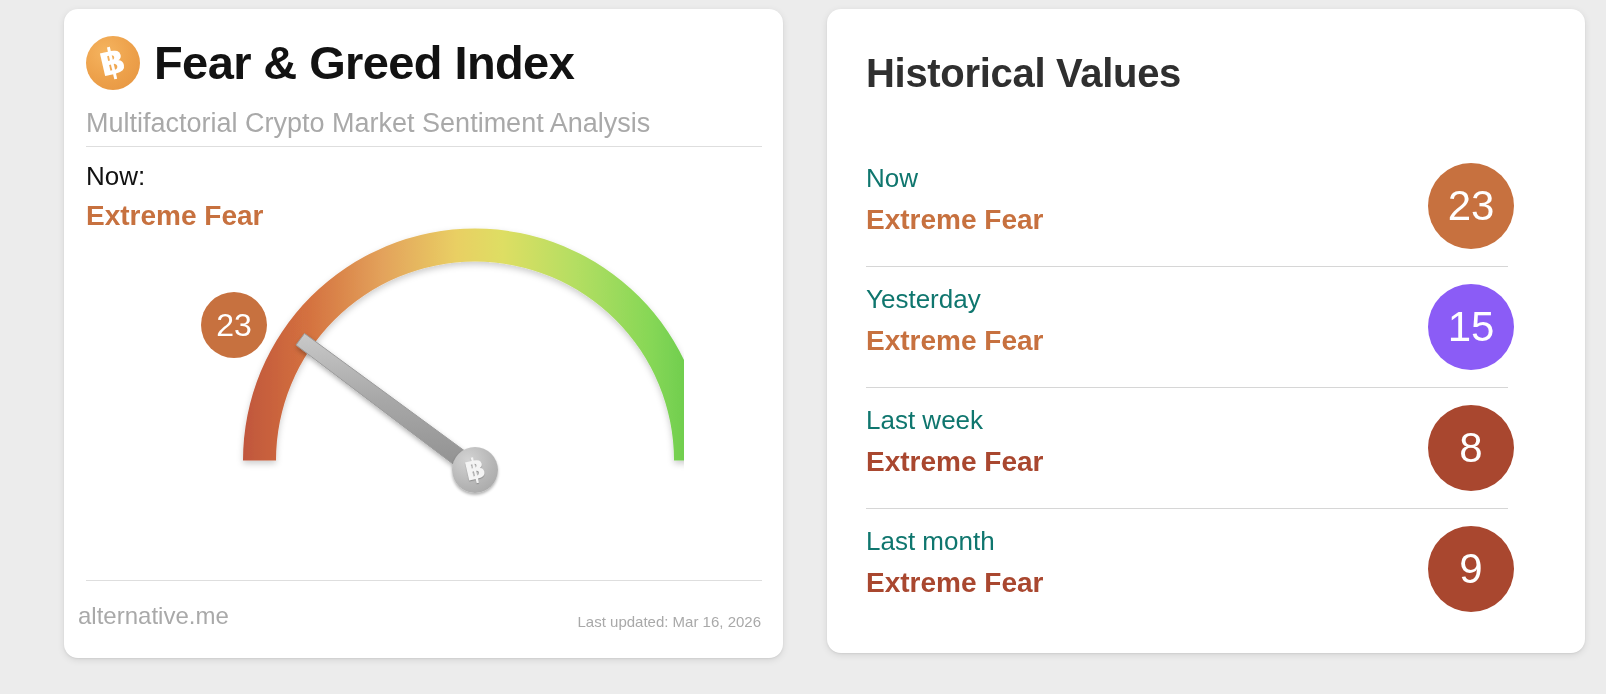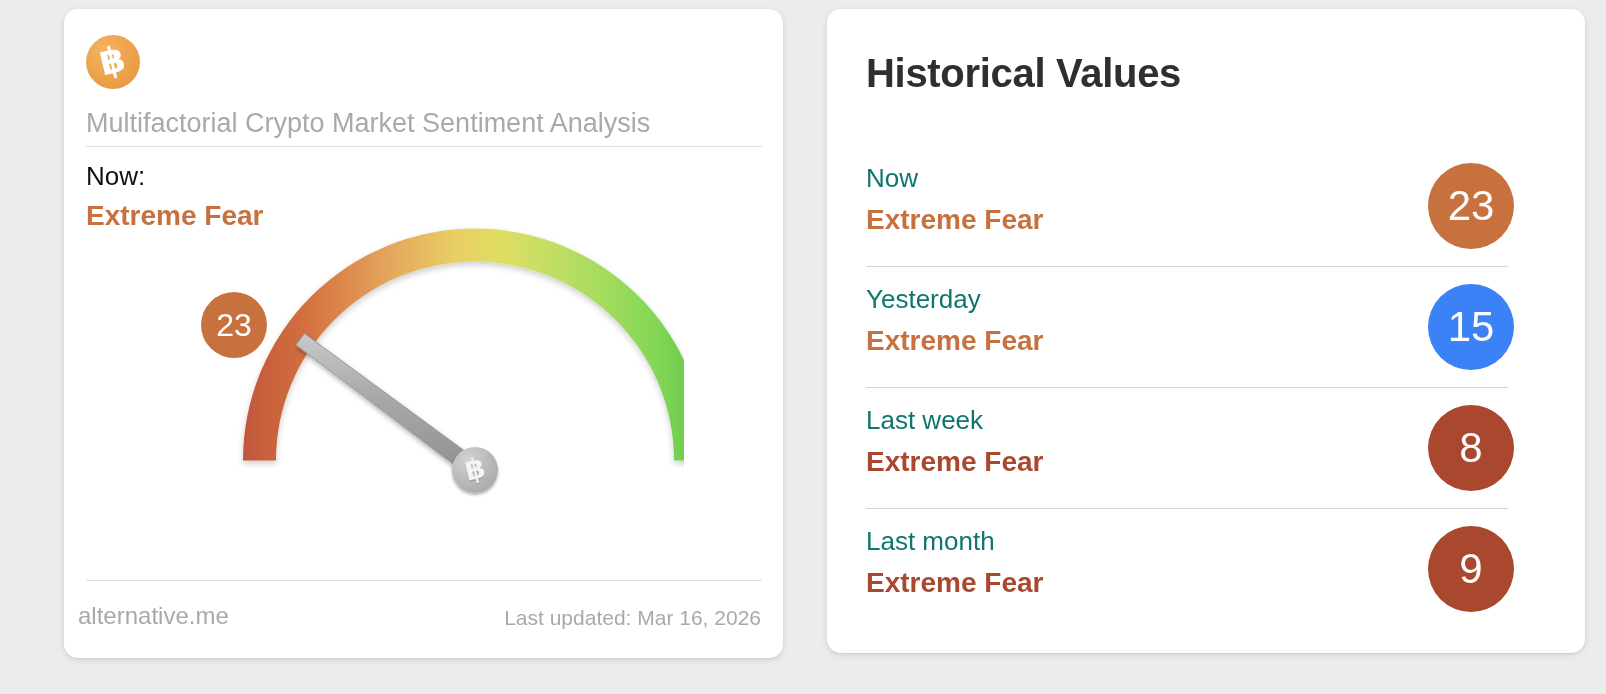--- a/index.html
+++ b/index.html
@@ -138,21 +138,21 @@
   }
   .footer-left {
     position: absolute;
     left: 14px; bottom: 28px;
     font-size: 24px;
     color: #a9a9a9;
   }
   .footer-right {
     position: absolute;
     right: 22px; bottom: 28px;
-    font-size: 21px;
+    font-size: 15px;
     color: #a9a9a9;
     margin-top: 8px;
   }
 
   
   .history-inner { position: relative; width: 100%; height: 100%; padding-left: 12px; }
   .history-title {
     position: absolute;
     left: 39px; top: 42px;
     font-size: 40px;
@@ -206,20 +206,21 @@
 
 <div id="root">
 
   <div class="card" id="gauge-card">
     <div class="gauge-inner">
 
       <div class="title-row">
         <div class="btc-logo">
           <span>฿</span>
         </div>
+        <div class="gauge-title">Fear &amp; Greed Index</div>
       </div>
 
       <div class="gauge-subtitle">Multifactorial Crypto Market Sentiment Analysis</div>
       <div class="hr-top"></div>
 
       <div class="now-label">Now:</div>
       <div class="now-value">Extreme Fear</div>
 
       <div id="gauge-wrap">
         <svg id="gauge-svg" viewBox="0 0 520 345">
@@ -283,21 +284,21 @@
               <div class="hist-period">Now</div>
               <div class="hist-state" style="color: rgb(199, 113, 63);">Extreme Fear</div>
             </div>
             <div class="hist-badge" style="background: rgb(199, 113, 63);">23</div>
           </div>
           <div class="hist-row">
             <div class="hist-text">
               <div class="hist-period">Yesterday</div>
               <div class="hist-state" style="color: rgb(199, 113, 63);">Extreme Fear</div>
             </div>
-            <div class="hist-badge" style="background: #3b82f6;">15</div>
+            <div class="hist-badge" style="background: #8b5cf6;">15</div>
           </div>
           <div class="hist-row">
             <div class="hist-text">
               <div class="hist-period">Last week</div>
               <div class="hist-state" style="color: rgb(169, 71, 47);">Extreme Fear</div>
             </div>
             <div class="hist-badge" style="background: rgb(169, 71, 47);">8</div>
           </div>
           <div class="hist-row">
             <div class="hist-text">

